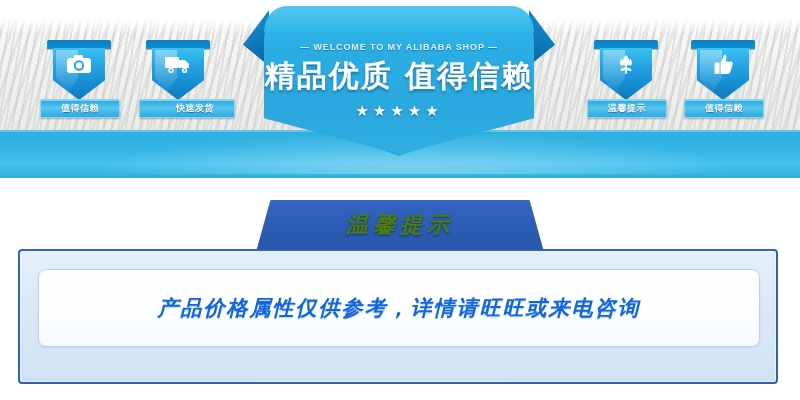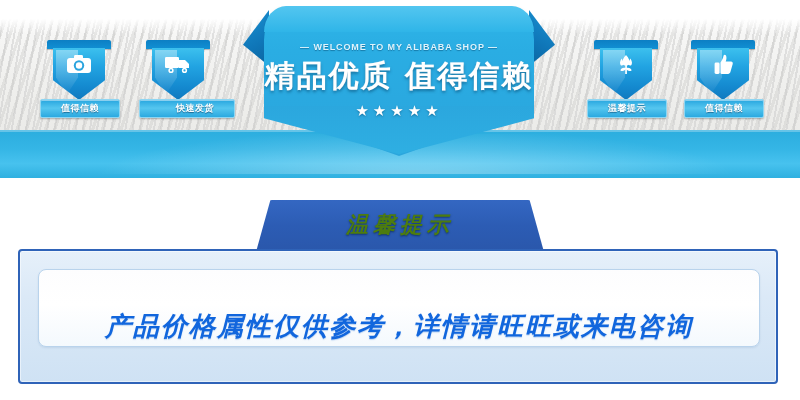--- a/index.html
+++ b/index.html
@@ -170,23 +170,23 @@
   }
   .inner-box{
     position:absolute;left:38px;top:83px;width:722px;height:78px;
     box-sizing:border-box;
     border:1px solid #b9d3ec;
     border-radius:8px;
     background:linear-gradient(180deg,#fdfdfe 0%,#ffffff 45%,#f4f9fd 100%);
     box-shadow:0 1px 2px rgba(60,100,150,.12);
   }
   .notice-text{
-    position:absolute;left:38px;top:101px;width:722px;height:78px;
+    position:absolute;left:38px;top:83px;width:722px;height:78px;
     display:flex;align-items:center;justify-content:center;
-    color:#1166dd;font-size:26px;font-weight:bold;font-style:italic;
+    color:#1166dd;font-size:21px;font-weight:bold;font-style:italic;
     letter-spacing:2px;
     font-family:"DejaVu Sans",sans-serif;
     text-shadow:0 1px 1px rgba(120,170,230,.5);
     white-space:nowrap;
   }
 </style>
 </head>
 <body>
 
 <div class="page">

